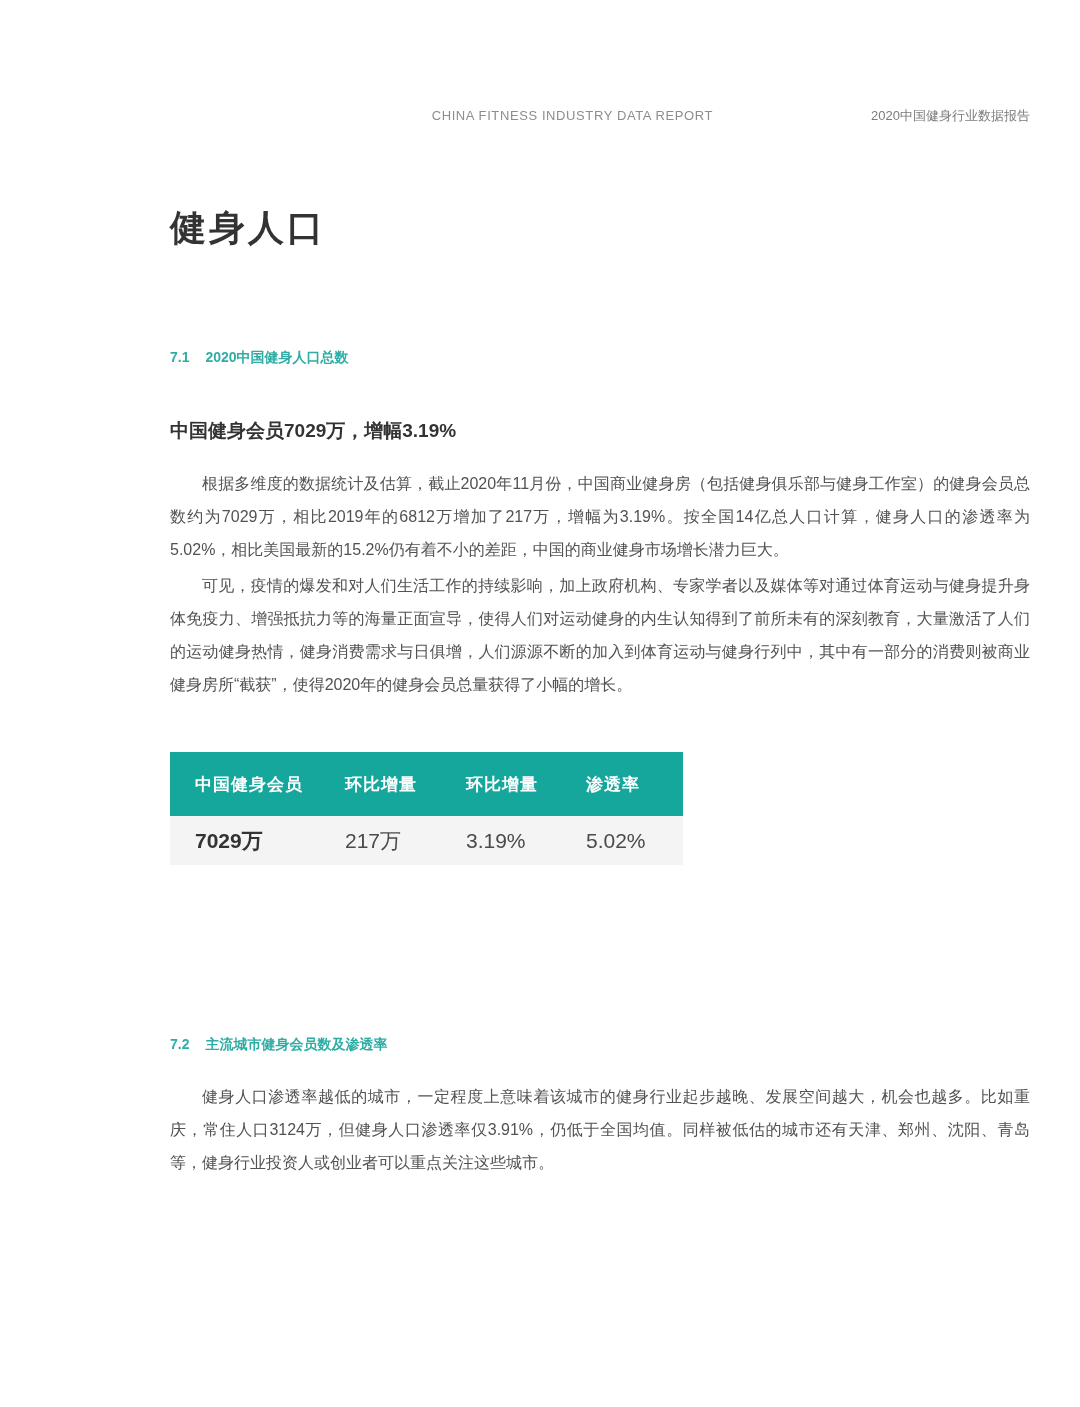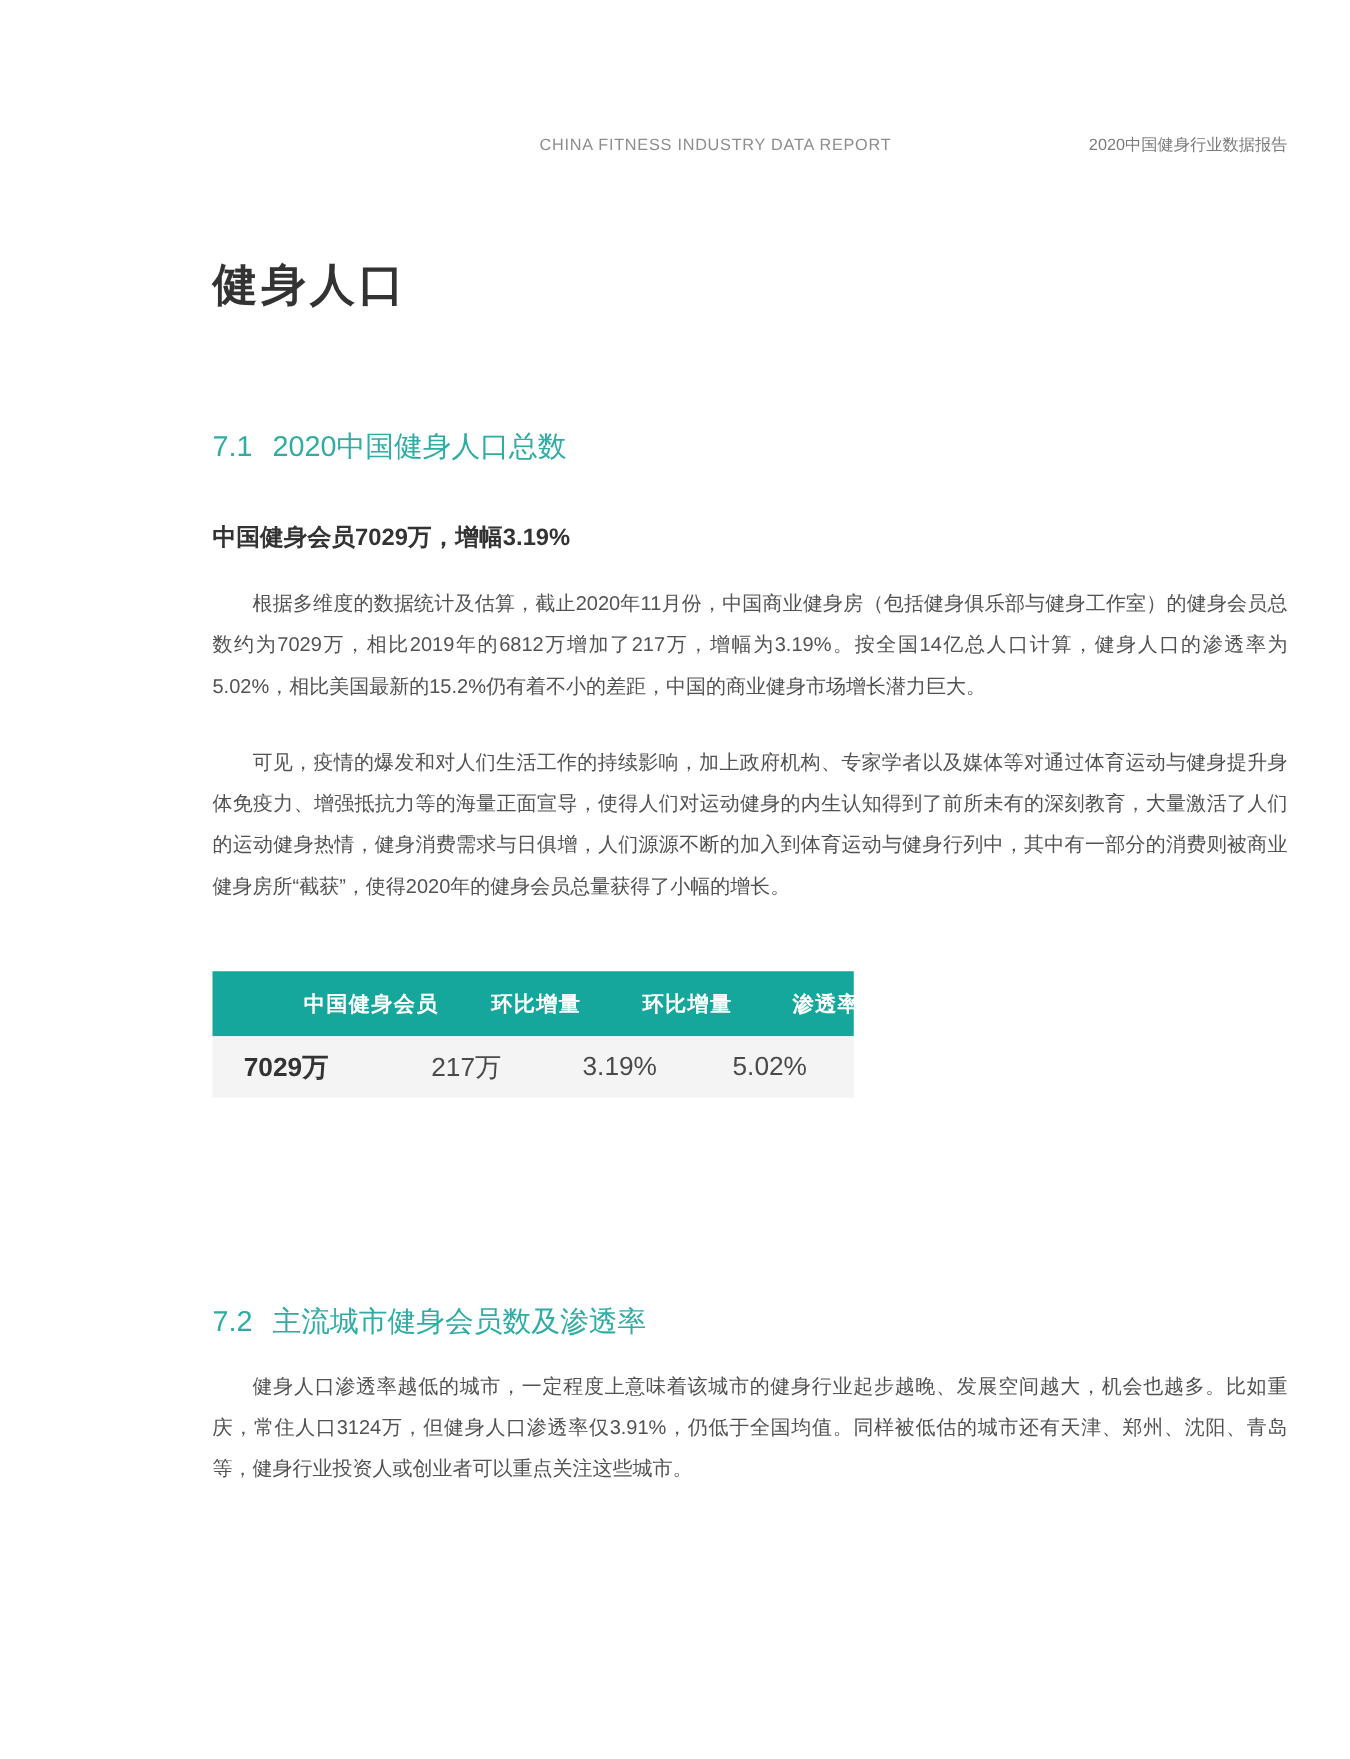--- a/index.html
+++ b/index.html
@@ -32,59 +32,58 @@
   .page-header .zh { color: #7b7b7b; }
   h1.chapter-title {
     margin-top: 78px;
     font-size: 36px;
     line-height: 52px;
     font-weight: 700;
     color: #333333;
     letter-spacing: 3px;
   }
   h2.section-heading {
-    font-size: 23px;
+    font-size: 14px;
     line-height: 30px;
-    font-weight: 400;
+    font-weight: 700;
     color: var(--accent);
   }
   h2.sec-1 { margin-top: 88px; }
   h2.sec-2 { margin-top: 164px; }
   h2 .sec-num { margin-right: 16px; }
   p.lead-statement {
     margin-top: 45px;
     font-size: 19px;
     line-height: 28px;
     font-weight: 700;
     color: #333333;
   }
   p.body-paragraph {
     font-size: 16px;
     line-height: 33px;
     color: #525252;
     text-align: justify;
     text-indent: 2em;
   }
   .mt-22 { margin-top: 22px; }
-  .mt-20 { margin-top: 28px; }
+  .mt-20 { margin-top: 3px; }
   .mt-45 { margin-top: 45px; }
   .mt-21 { margin-top: 21px; }
   .members-table {
     margin-top: 51px;
     width: 513px;
   }
   .members-table .row {
     display: grid;
     grid-template-columns: 150px 121px 120px 122px;
     align-items: center;
   }
   .members-table .header-row {
     background: var(--table-header-bg);
-    height: 52px;
-    padding-left: 48px;
+    height: 64px;
   }
   .members-table .header-row .cell {
     color: #ffffff;
     font-size: 17px;
     font-weight: 600;
     padding-left: 25px;
     letter-spacing: 1px;
   }
   .members-table .data-row {
     background: var(--table-row-bg);

